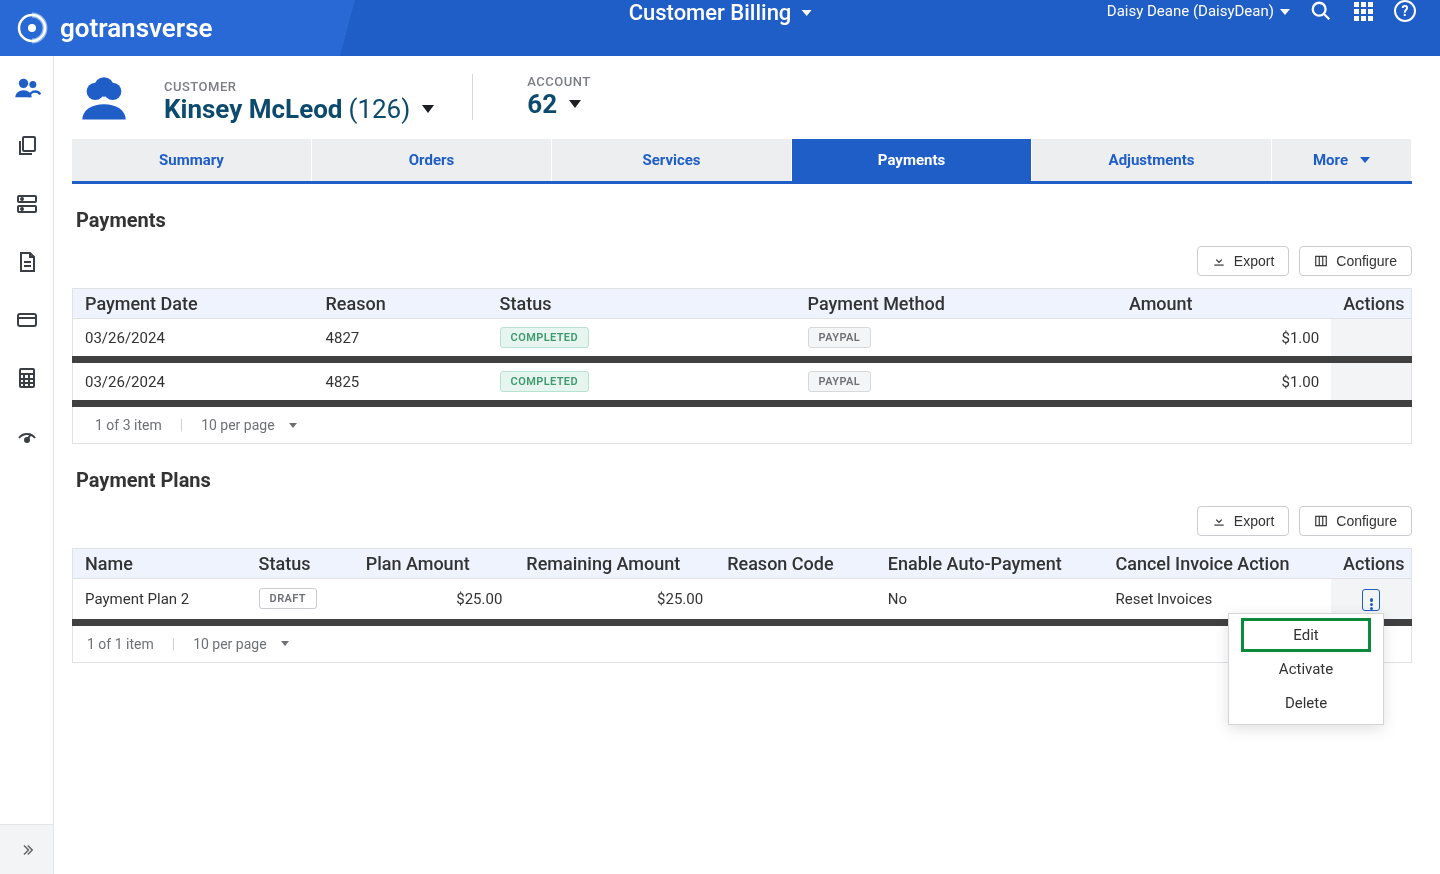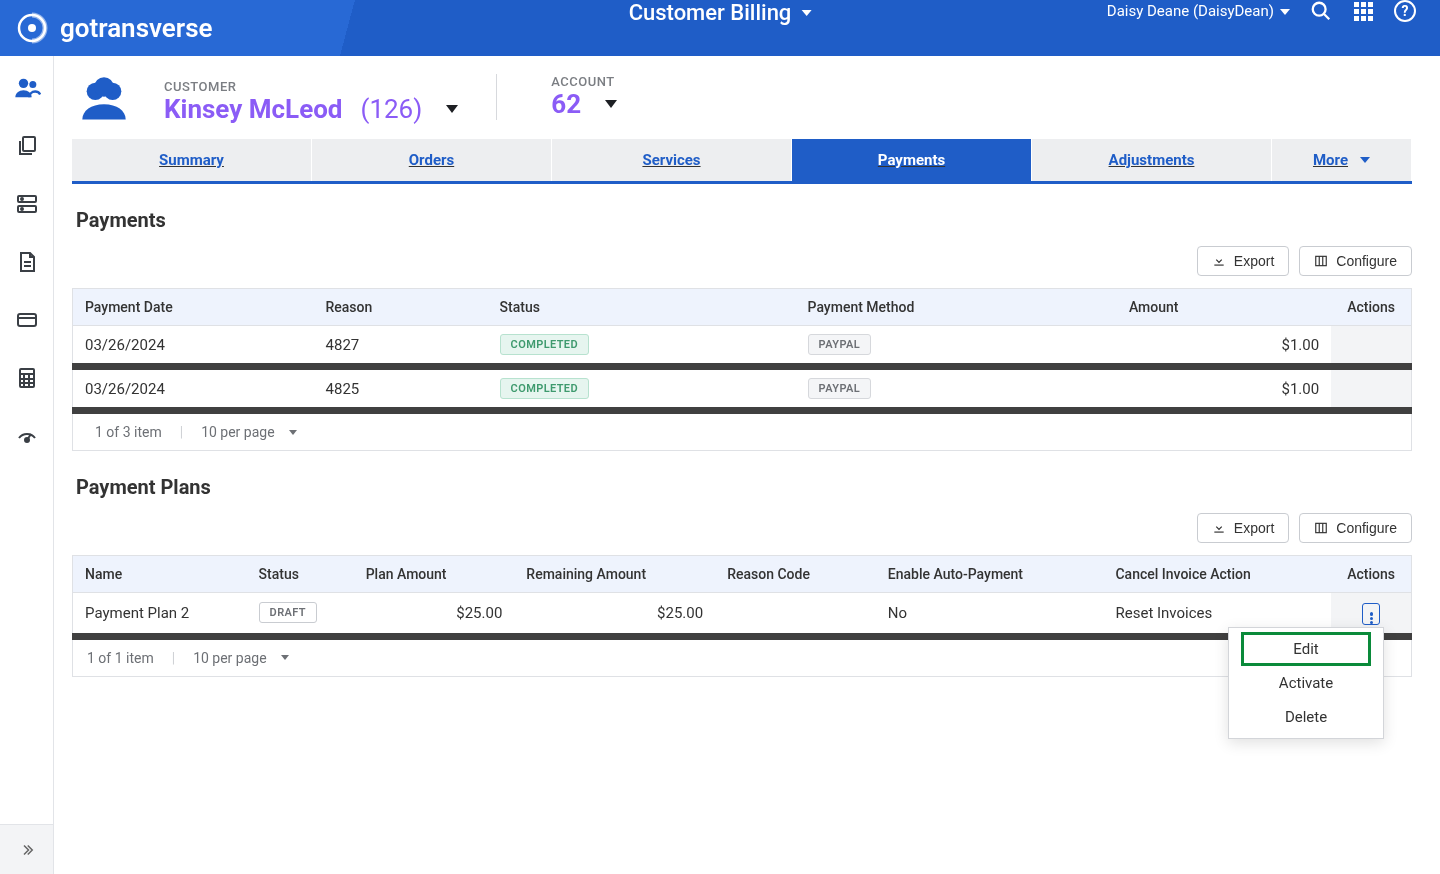--- a/index.html
+++ b/index.html
@@ -50,38 +50,38 @@
   .leftbar .lb-footer { margin-top:auto; height:50px; width:100%; border-top:1px solid #e2e4e8; background:#f3f4f6; display:flex; align-items:center; justify-content:center; color:#666;}
   
   .content { flex:1; padding: 18px 28px 10px 18px; }
   
   
   .cust-header { display:flex; align-items:flex-start; gap:32px; margin-bottom:10px; padding-left:6px;}
   .cust-block { display:flex; align-items:center; gap:18px; }
   .cust-icon { color:#1F5DC7; }
   .cust-labels { display:flex; flex-direction:column;margin-left:16px; }
   .cust-eyebrow { font-size:13px; letter-spacing:.5px; color:#7b7e83; font-weight:500;}
-  .cust-main { font-size:26px; font-weight:700; color:#8b5cf6; display:flex; align-items:center; gap:18px;}
+  .cust-main { font-size:26px; font-weight:700; color:#0c4a6e; display:flex; align-items:center; gap:6px;}
   .vdiv { width:1px; height:46px; background:#d7d9dd; margin:0 6px;}
   
   
-  .tabs { display:flex; border-bottom:3px solid #1F5DC7; background:#edeef0;text-decoration:underline; }
+  .tabs { display:flex; border-bottom:3px solid #1F5DC7; background:#edeef0; }
   .tab { flex:1; text-align:center; padding:12px 0; color:#1F5DC7; font-weight:700; font-size:15px; cursor:pointer; border-right:1px solid #fff;}
   .tab.active { background:#1F5DC7; color:#fff; }
   .tab.last { display:flex; align-items:center; justify-content:center; gap:6px; min-width:140px; flex:0 0 140px;}
   
   
   .section { margin-top:24px; }
   .section h2 { font-size:20px; font-weight:700; margin-bottom:14px; padding-left:4px;}
   .section-actions { display:flex; justify-content:flex-end; gap:10px; margin-bottom:12px;}
   .btn { border:1px solid #c9ccd1; background:#fff; padding:6px 14px; border-radius:4px; font-size:14px; display:inline-flex; align-items:center; gap:8px; cursor:pointer; color:#333;}
   
   
   table.data { width:100%; border:1px solid #dfe1e5; border-collapse:collapse; table-layout:fixed;}
-  table.data thead th { background:#eef3fd; text-align:left; padding:10px 12px; font-weight:500; color:#333; border-bottom:1px solid #dfe1e5; font-size:14px;}
+  table.data thead th { background:#eef3fd; text-align:left; padding:4px 12px; font-weight:500; color:#333; border-bottom:1px solid #dfe1e5; font-size:18px;}
   table.data tbody td { padding:8px 12px; border-bottom:7px solid #404040; font-size:15px; }
   .col-actions { background:#f3f4f6 !important; text-align:center !important;}
   .th-actions { text-align:center !important;}
   .amt { text-align:right; }
   
   .badge { display:inline-block; padding:3px 10px; border-radius:3px; font-size:11px; font-weight:600; letter-spacing:.4px;}
   .badge-completed { background:#e6f5ef; border:1px solid #b7e2cf; color:#3f9a6e; }
   .badge-paypal { background:#f4f5f7; border:1px solid #d6d8dc; color:#6d7075; }
   .badge-draft { background:#fff; border:1px solid #c9ccd1; color:#6d7075; }
   

